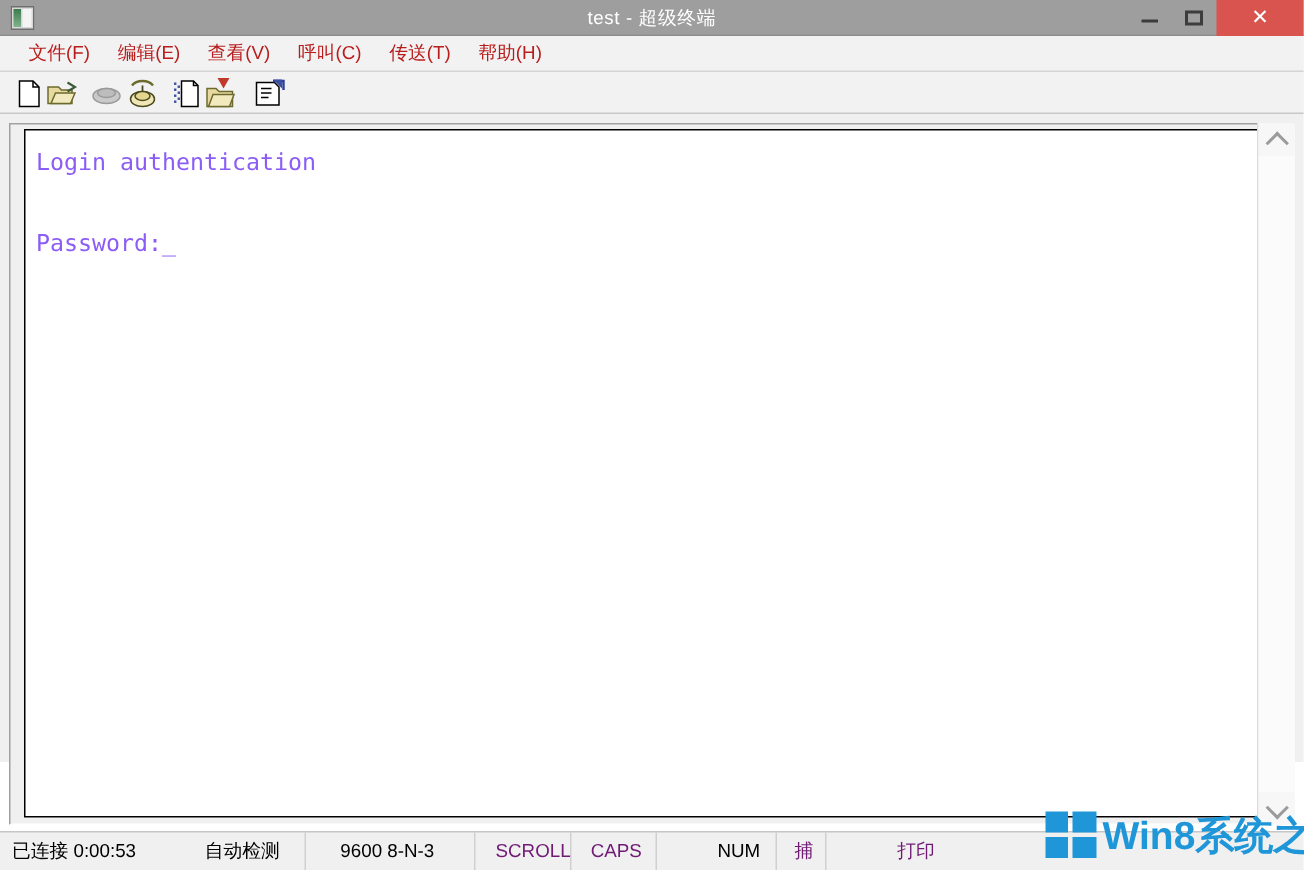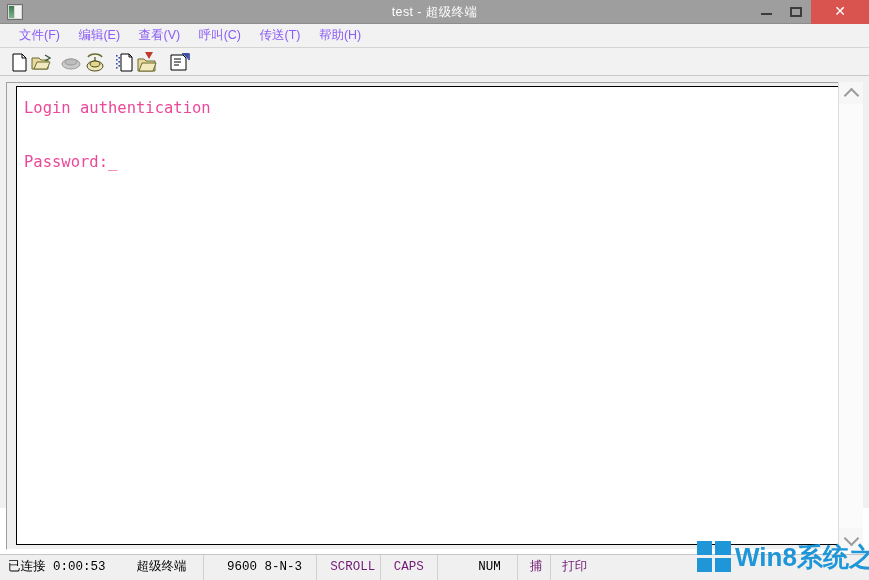--- a/index.html
+++ b/index.html
@@ -115,21 +115,21 @@
     box-sizing: border-box;
     padding-left: 12px;
     white-space: nowrap;
   }
   .menu-item {
     display: inline-block;
     height: 23px;
     line-height: 23px;
     padding: 0 7px;
     font-size: 12.5px;
-    color: #8b5cf6;
+    color: #b91c1c;
     cursor: default;
     vertical-align: top;
   }
 
   
   #toolbar {
     position: absolute;
     left: 0; top: 48px;
     width: 869px;
     height: 28px;
@@ -174,21 +174,21 @@
     border: 1px solid #000000;
     box-sizing: border-box;
     overflow: hidden;
   }
   #terminal-text {
     position: absolute;
     left: 7px; top: 8px;
     font-family: "DejaVu Sans Mono", "Liberation Mono", monospace;
     font-size: 15.5px;
     line-height: 27px;
-    color: #ec4899;
+    color: #8b5cf6;
     white-space: pre;
     letter-spacing: 0px;
   }
 
   
   #scrollbar {
     position: absolute;
     left: 838px; top: 82px;
     width: 25px;
     height: 468px;
@@ -238,33 +238,32 @@
     height: 25px;
     line-height: 25px;
     font-size: 12.5px;
     color: #000000;
     vertical-align: top;
     box-sizing: border-box;
     text-align: left;
     padding-left: 6px;
     padding-right: 6px;
     border-right: 1px solid #d0d0d0;
-    font-family: Liberation Mono, monospace;
   }
   .status-cell.dim { color: #701a75; }
   .status-cell.nodiv { border-right: none; }
 
   #cell-connected { width: 126px; padding-left: 8px; border-right: none; }
   #cell-detect    { width: 74px; }
   #cell-baud      { width: 108px; padding-left: 18px; }
   #cell-scroll    { width: 60px; padding-left: 9px; }
   #cell-caps      { width: 52px; padding-left: 8px; }
   #cell-num       { width: 48px; padding-left: 8px; margin-left: 28px; }
   #cell-capture   { width: 28px; padding-left: 7px; }
-  #cell-print     { width: 44px; padding-left: 7px; }
+  #cell-print     { width: 44px; padding-left: 7px; margin-left: 36px; }
 
   
   #watermark {
     position: absolute;
     left: 697px; top: 538px;
     width: 172px;
     height: 38px;
     pointer-events: none;
   }
   #wm-logo {
@@ -407,21 +406,21 @@
       <div class="chev"></div>
     </div>
     <div id="scroll-track"></div>
     <div class="scroll-arrow" id="scroll-down">
       <div class="chev"></div>
     </div>
   </div>
 
   <div id="statusbar">
     <div class="status-cell" id="cell-connected">已连接 0:00:53</div>
-    <div class="status-cell" id="cell-detect">超级终端</div>
+    <div class="status-cell" id="cell-detect">自动检测</div>
     <div class="status-cell" id="cell-baud">9600 8-N-3</div>
     <div class="status-cell dim" id="cell-scroll">SCROLL</div>
     <div class="status-cell dim" id="cell-caps">CAPS</div>
     <div class="status-cell" id="cell-num">NUM</div>
     <div class="status-cell dim" id="cell-capture">捕</div>
     <div class="status-cell dim nodiv" id="cell-print">打印</div>
   </div>
 
   <div id="watermark">
     <div id="wm-logo">

